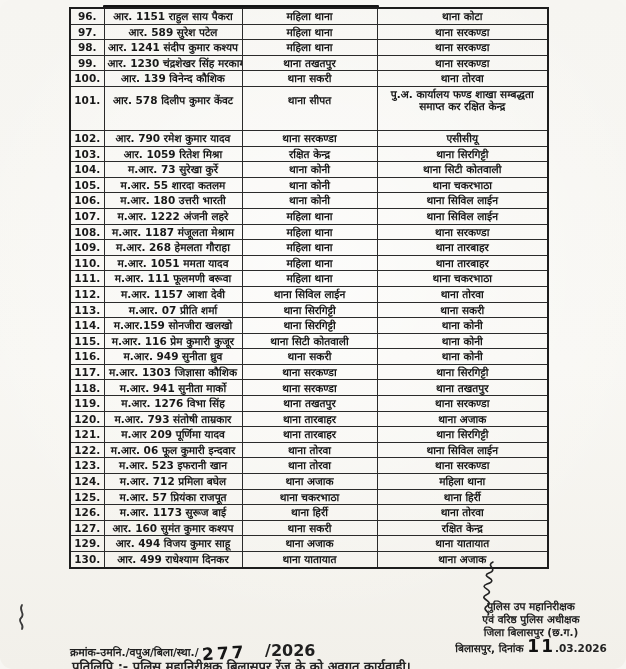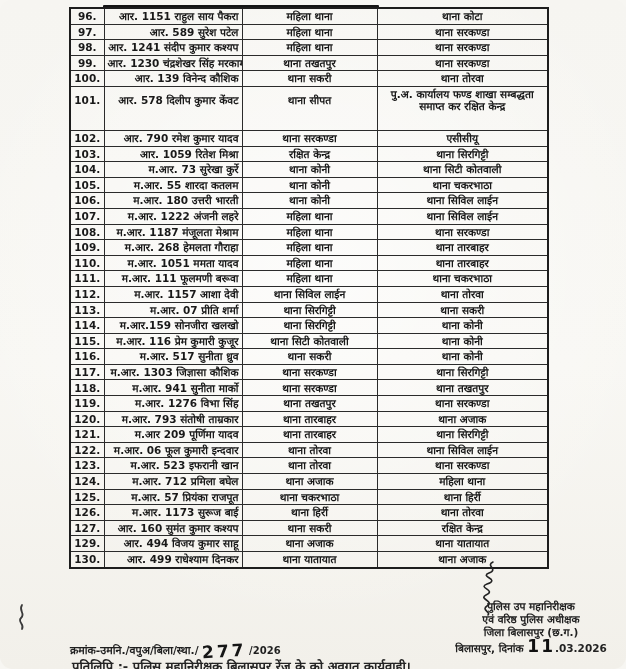--- a/index.html
+++ b/index.html
@@ -27,21 +27,21 @@
     height:14.6px;
     padding:0 3px;
     font-size:10.5px;line-height:12.5px;
     font-weight:600;
     color:#191919;
     overflow:hidden;
     vertical-align:middle;
     white-space:nowrap;
   }
   td.c-sno{text-align:center;white-space:nowrap;}
-  td.c-name{text-align:right;padding-left:5px;}
+  td.c-name{text-align:center;padding-left:5px;}
   td.c-from,td.c-to{text-align:center;}
   
   td.c-from,td.c-to{vertical-align:bottom;padding-bottom:1px;}
   tr.tall td{white-space:normal;height:auto;line-height:12px;padding-top:1px;padding-bottom:18px;}
   
   .top-bar{position:absolute;left:103px;top:5px;width:276px;height:4px;background:#151515;border-radius:1px;}
   
   .sig-block{
     position:absolute;left:433px;top:600px;width:196px;
     text-align:center;font-size:10.5px;font-weight:600;line-height:13.2px;color:#222;
@@ -50,21 +50,21 @@
   .hand-date{font-size:17px;letter-spacing:2px;font-weight:700;color:#111;}
   .sig-squiggle{position:absolute;left:477px;top:560px;}
   
   .ref-line{
     position:absolute;left:70px;top:641px;font-size:10.8px;font-weight:600;color:#1f1f1f;white-space:nowrap;
   }
   .hand-number{
     display:inline-block;font-size:17px;font-weight:700;color:#161616;
     transform:rotate(-3deg);margin:0 3px;letter-spacing:3px;vertical-align:-3px;
   }
-  .ref-suffix{font-size:10px;}
+  .ref-suffix{font-size:16px;margin-left:16px;}
   .copy-line{
     position:absolute;left:72px;top:657px;width:480px;
     font-size:13px;font-weight:700;color:#242424;white-space:nowrap;
   }
   .margin-mark{position:absolute;left:14px;top:603px;}
 </style>
 </head>
 <body>
 
 <div class="page">
@@ -194,21 +194,21 @@
           <td class="c-to">थाना कोनी</td>
         </tr>
         <tr>
           <td class="c-sno">115.</td>
           <td class="c-name">म.आर. 116 प्रेम कुमारी कुजूर</td>
           <td class="c-from">थाना सिटी कोतवाली</td>
           <td class="c-to">थाना कोनी</td>
         </tr>
         <tr>
           <td class="c-sno">116.</td>
-          <td class="c-name">म.आर. 517 सुनीता ध्रुव</td>
+          <td class="c-name">म.आर. 949 सुनीता ध्रुव</td>
           <td class="c-from">थाना सकरी</td>
           <td class="c-to">थाना कोनी</td>
         </tr>
         <tr>
           <td class="c-sno">117.</td>
           <td class="c-name">म.आर. 1303 जिज्ञासा कौशिक</td>
           <td class="c-from">थाना सरकण्डा</td>
           <td class="c-to">थाना सिरगिट्टी</td>
         </tr>
         <tr>

